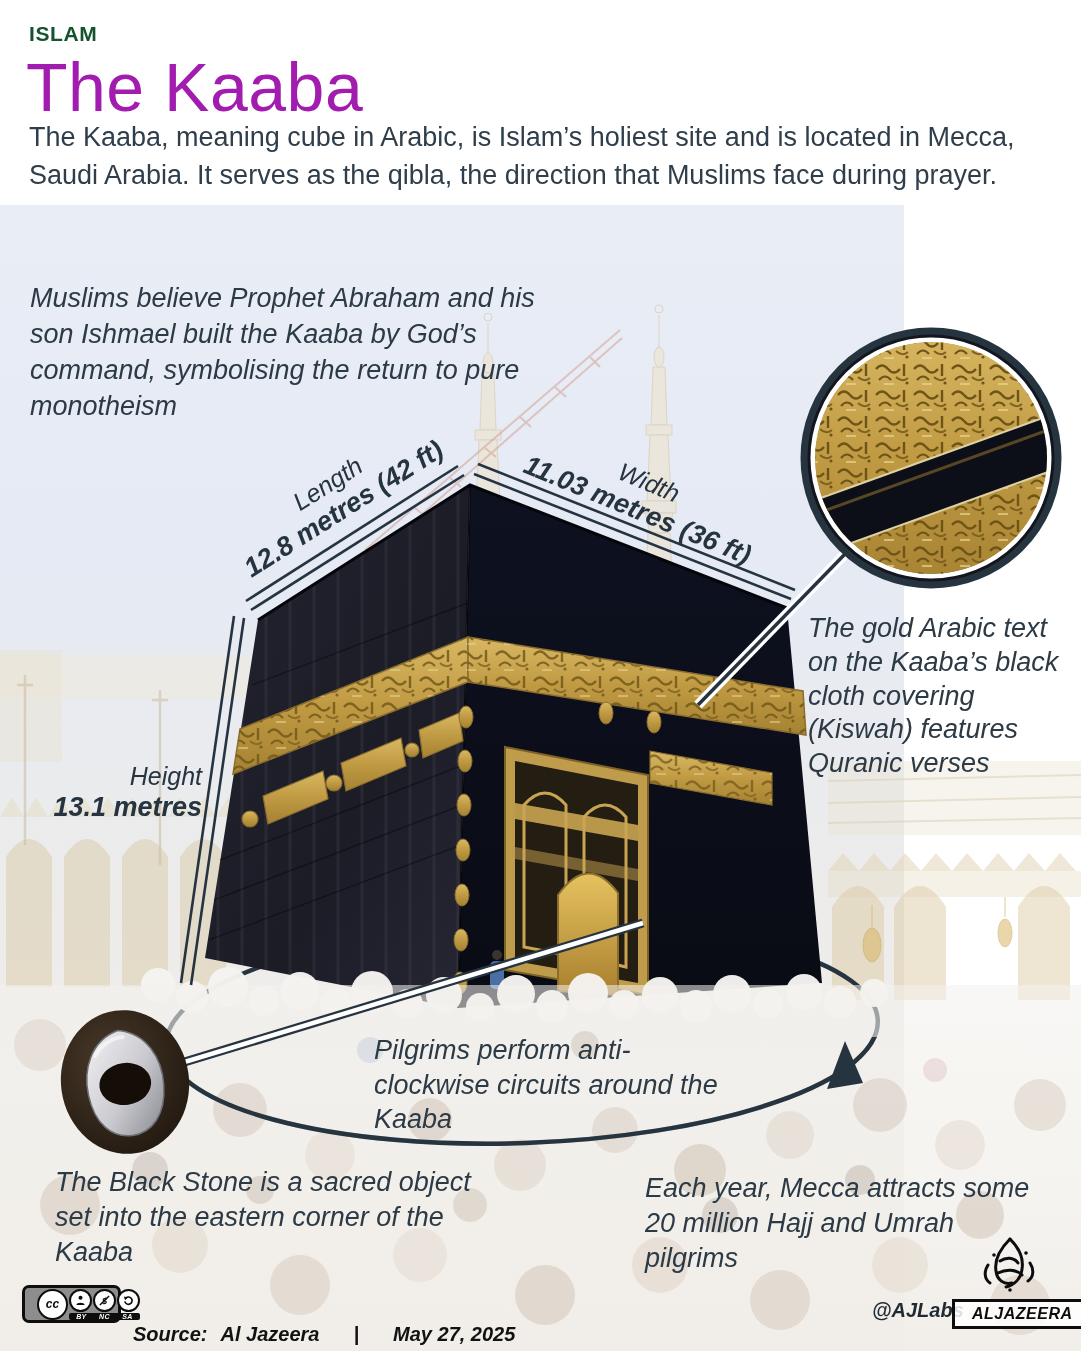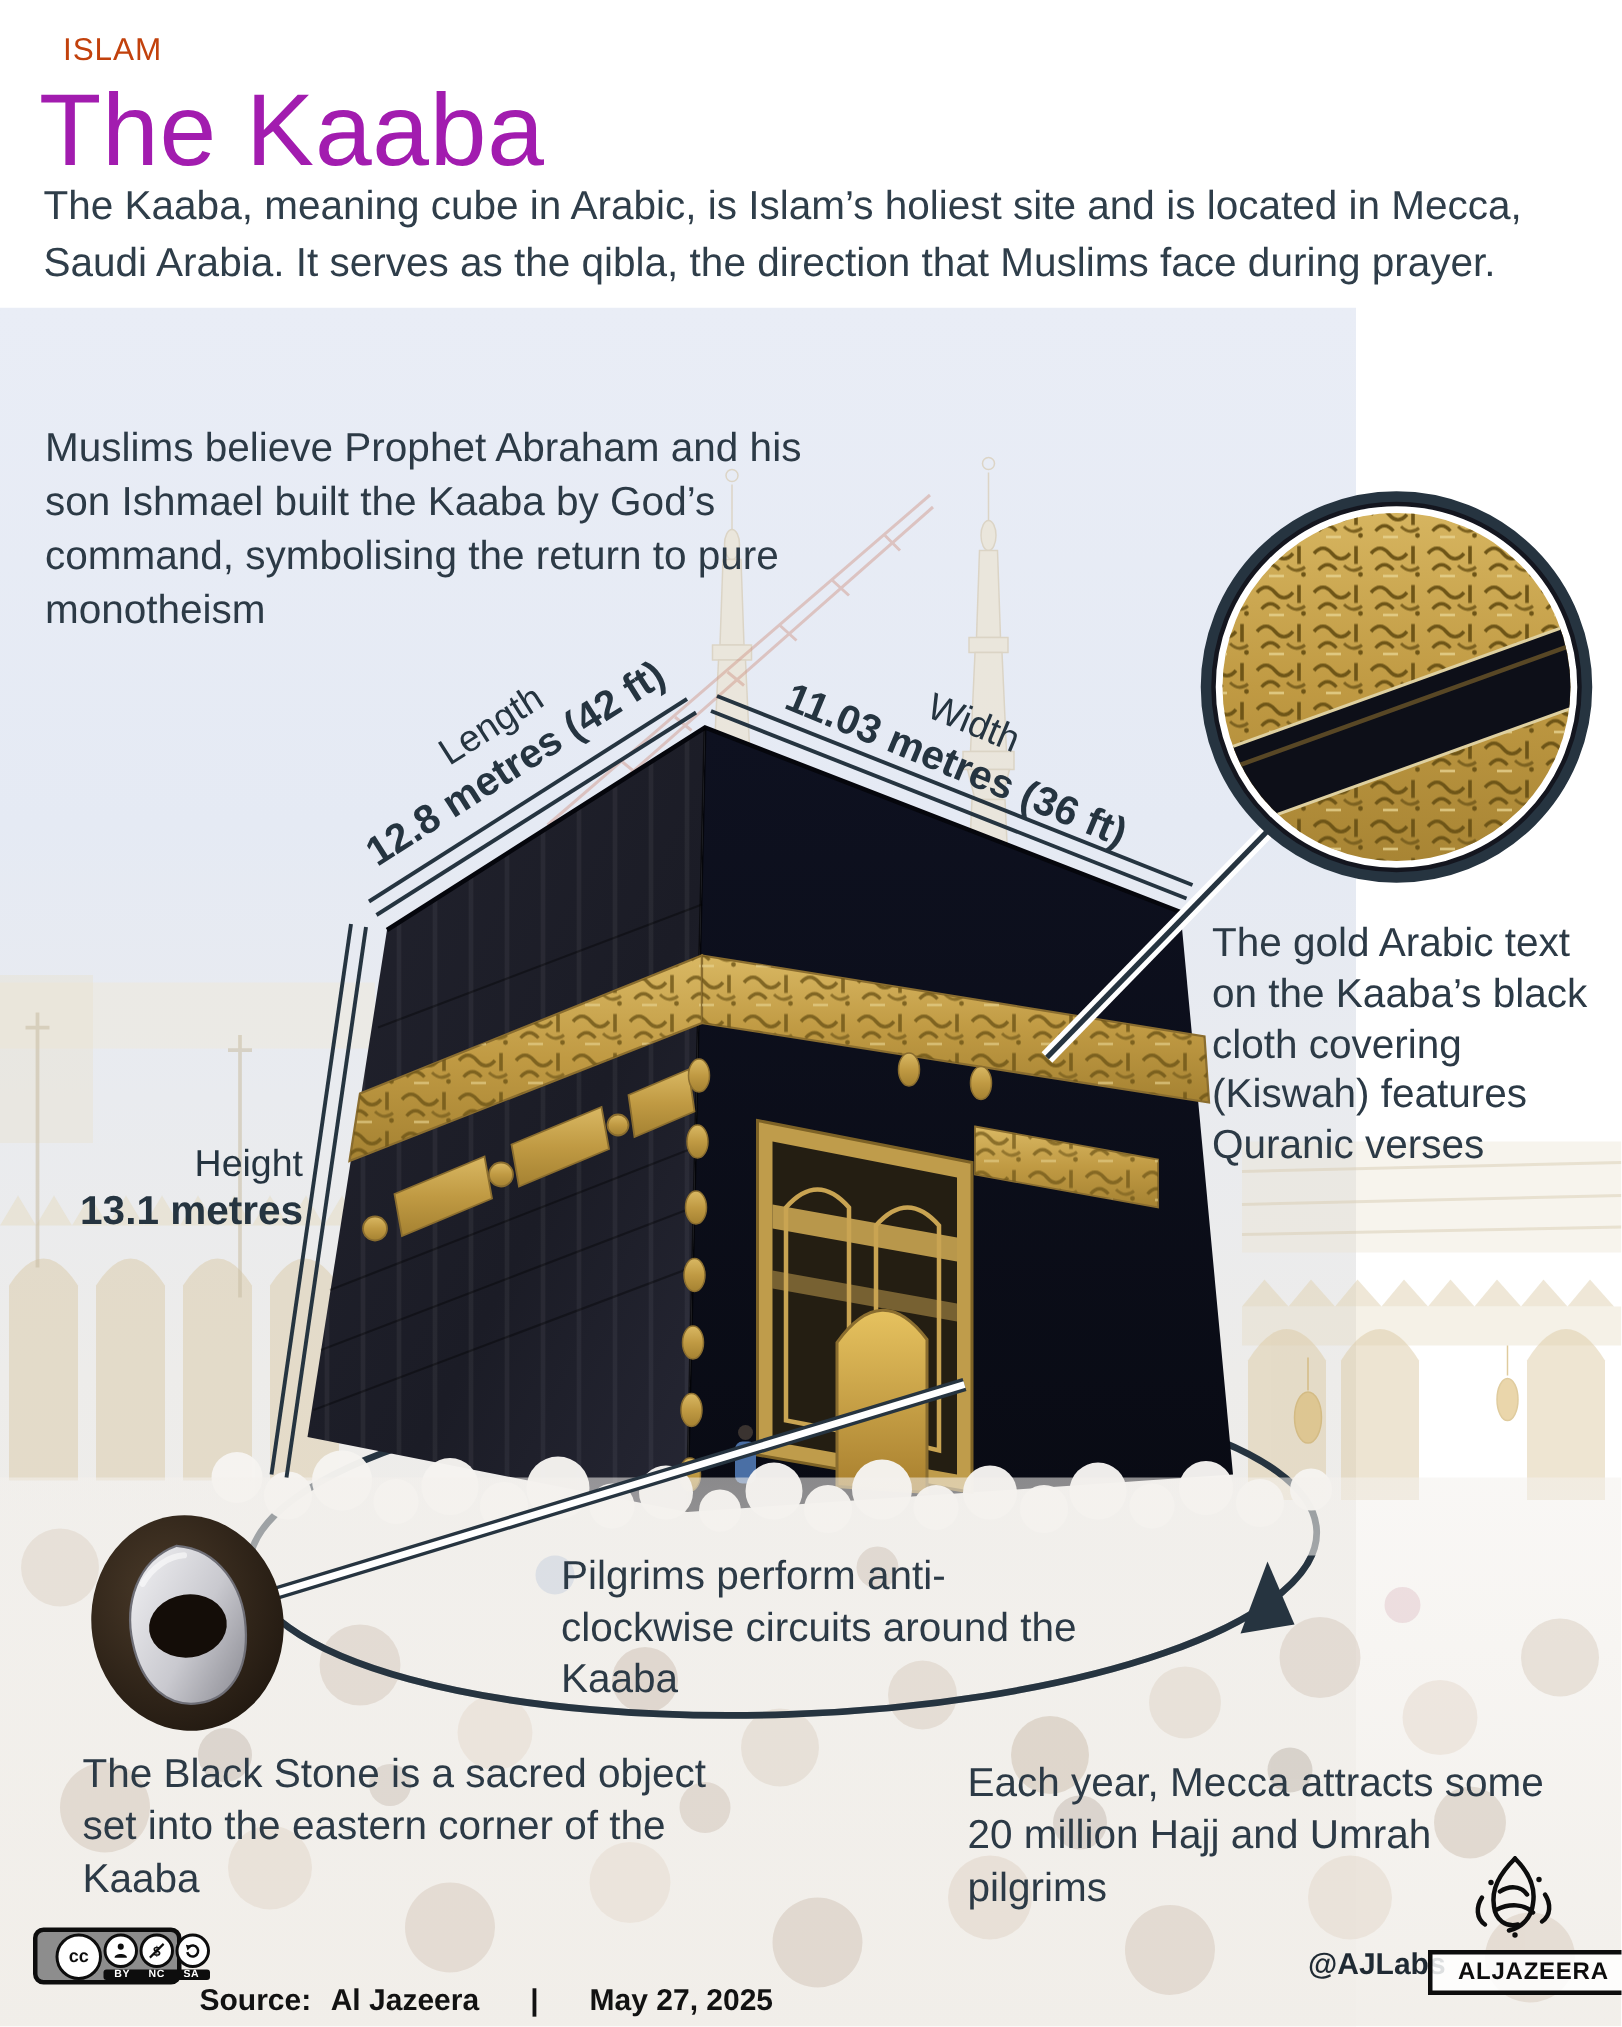--- a/index.html
+++ b/index.html
@@ -1,23 +1,23 @@
 <!DOCTYPE html>
 <html><head>
 <meta charset="utf-8">
 <style>
   html,body{margin:0;padding:0;}
   body{width:1081px;height:1351px;position:relative;overflow:hidden;background:#fff;
        font-family:"Liberation Sans",sans-serif;color:#2b3944;}
   .header{position:absolute;left:0;top:0;width:1081px;height:205px;background:#fff;z-index:5;}
-  .kicker{position:absolute;left:42px;top:22px;font-size:21px;font-weight:400;letter-spacing:.6px;color:#c2410c;}
+  .kicker{position:absolute;left:29px;top:22px;font-size:21px;font-weight:700;letter-spacing:.6px;color:#14532d;}
   .title{position:absolute;left:26px;top:48px;font-size:68px;font-weight:400;letter-spacing:.5px;color:#a21caf;}
   .intro{position:absolute;left:29px;top:118px;width:1035px;font-size:27px;line-height:1.42;color:#2f3e4a;}
   .graphic{position:absolute;left:0;top:205px;width:904px;height:1146px;
-           background:linear-gradient(180deg,#e9edf6 0%,#e5eaf4 30%,#edecea 62%,#f2f0ec 100%);}
+           background:linear-gradient(180deg,#e9edf6 0%,#e5eaf4 30%,#edecea 62%,#f2f0ec 100%);font-style:italic;}
   .scene{position:absolute;left:0;top:0;}
   .note{position:absolute;font-size:27px;line-height:1.3;color:#2c3a46;}
   .measure{position:absolute;text-align:center;color:#253440;}
   .measure .mlabel{font-size:25px;font-weight:400;display:block;line-height:1.15;}
   .measure .mvalue{font-size:27px;font-weight:800;display:block;line-height:1.15;}
   .measure-h{position:absolute;left:10px;top:556px;width:192px;text-align:right;color:#253440;line-height:1.2;}
   .measure-h .mlabel{font-size:25px;font-weight:400;display:block;}
   .measure-h .mvalue{font-size:27px;font-weight:800;display:block;}
   .rot-length{left:166px;top:262px;width:340px;transform:rotate(-32.5deg);}
   .rot-width{left:468px;top:262px;width:350px;transform:rotate(22.5deg);}

